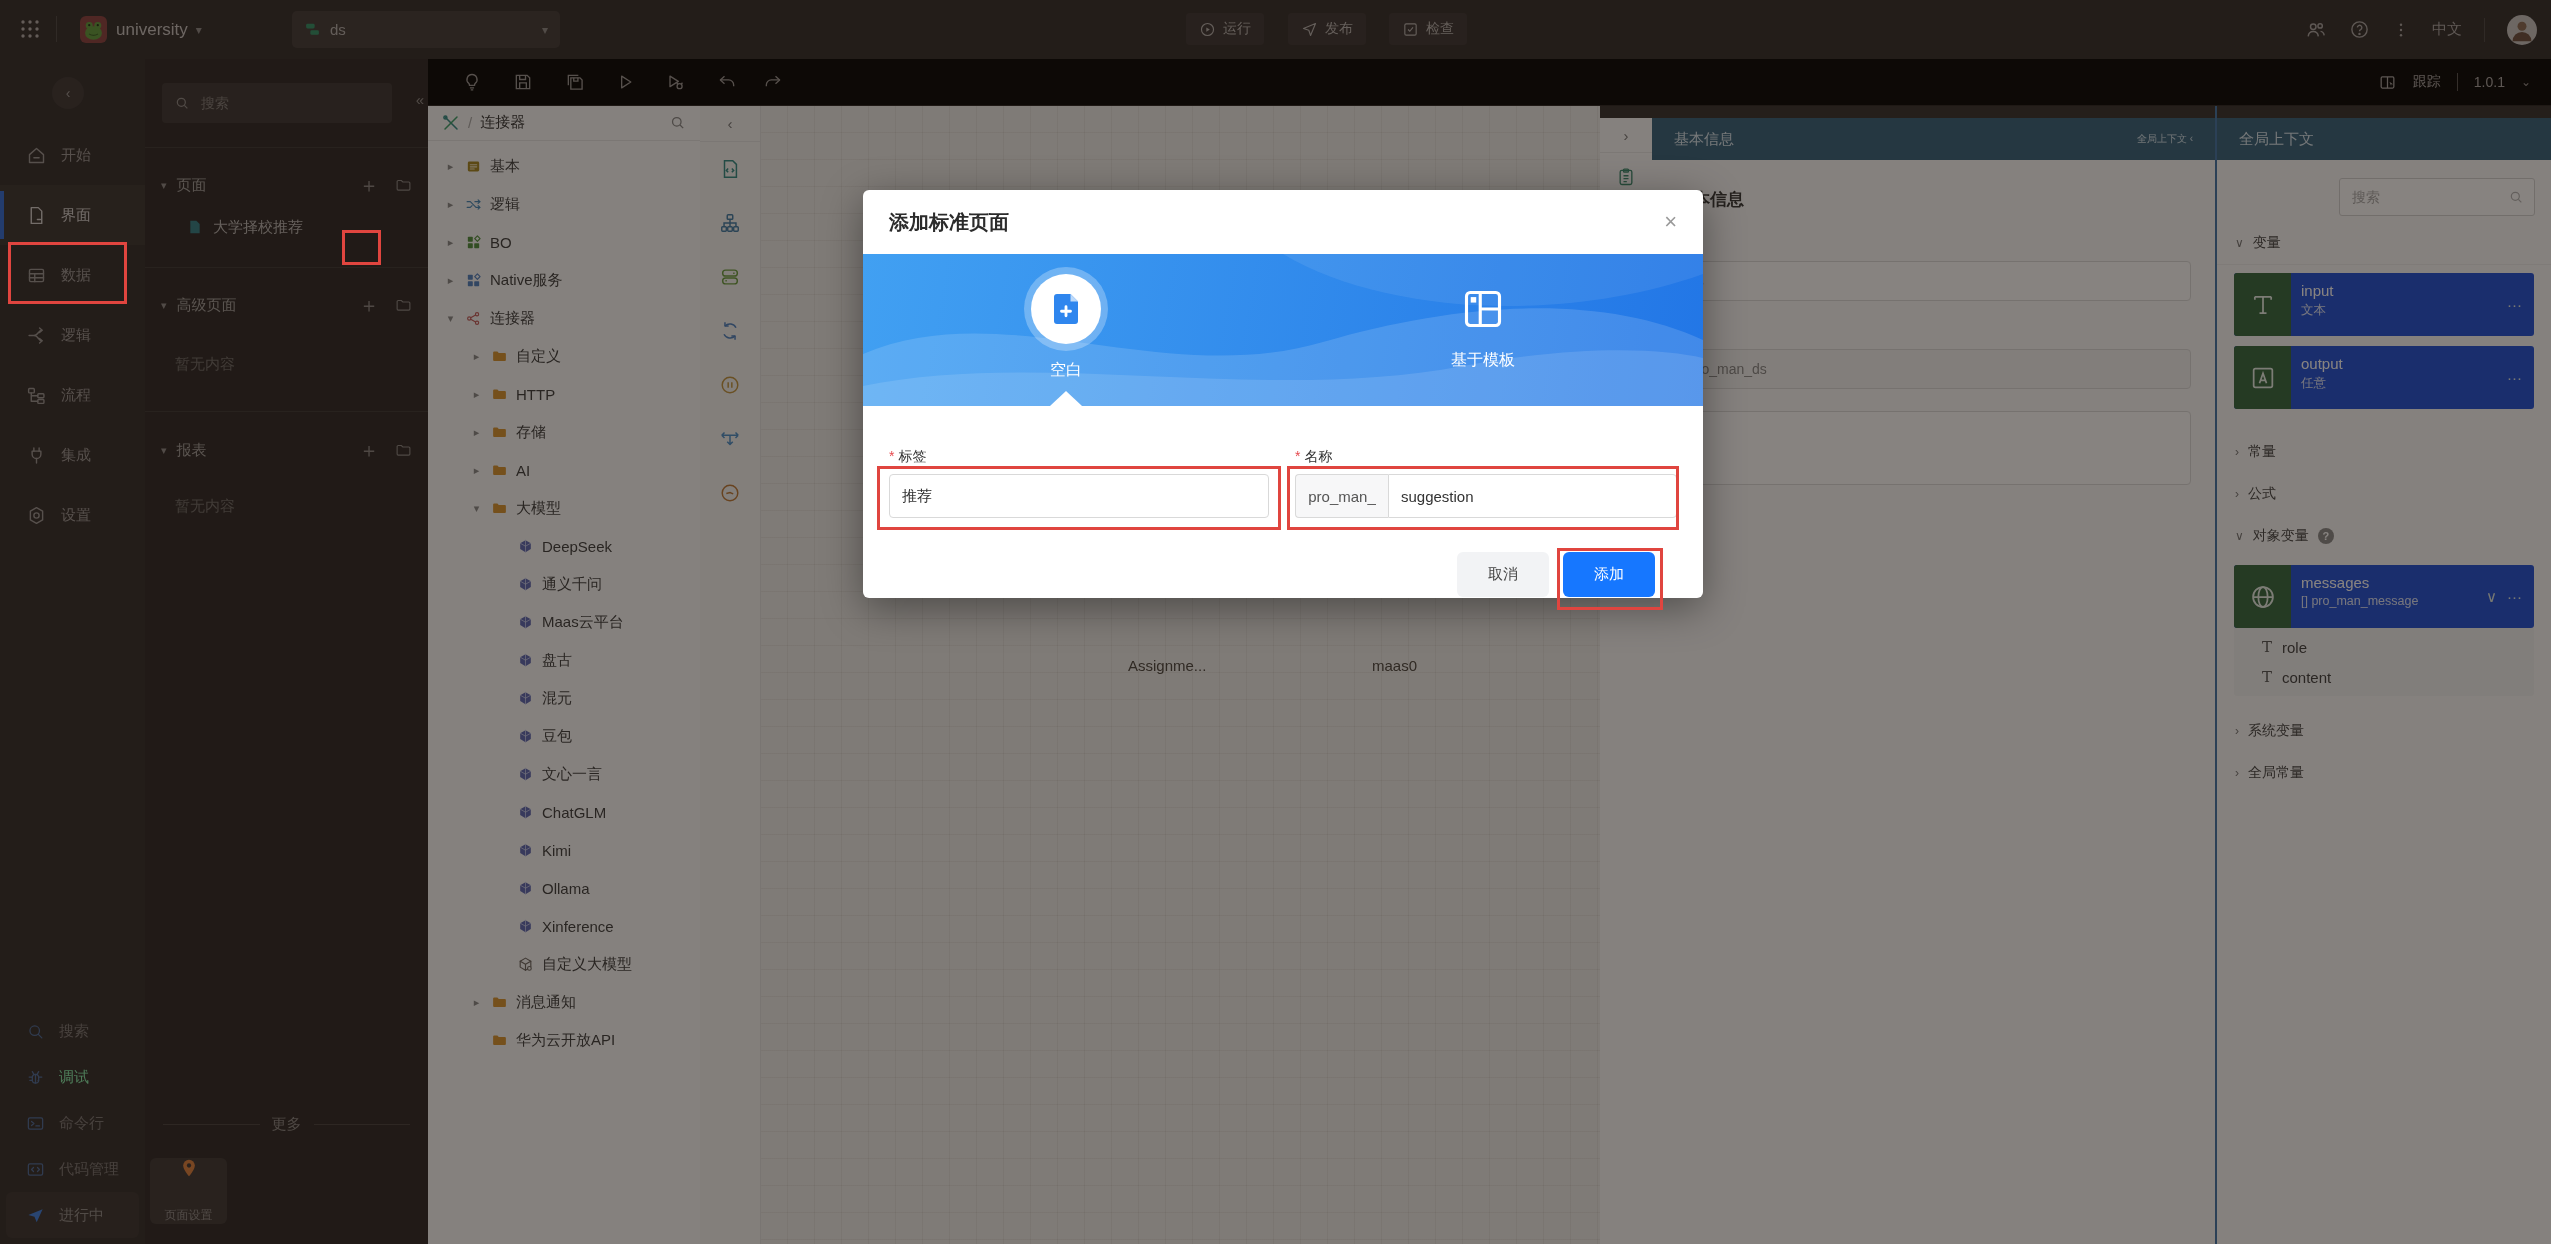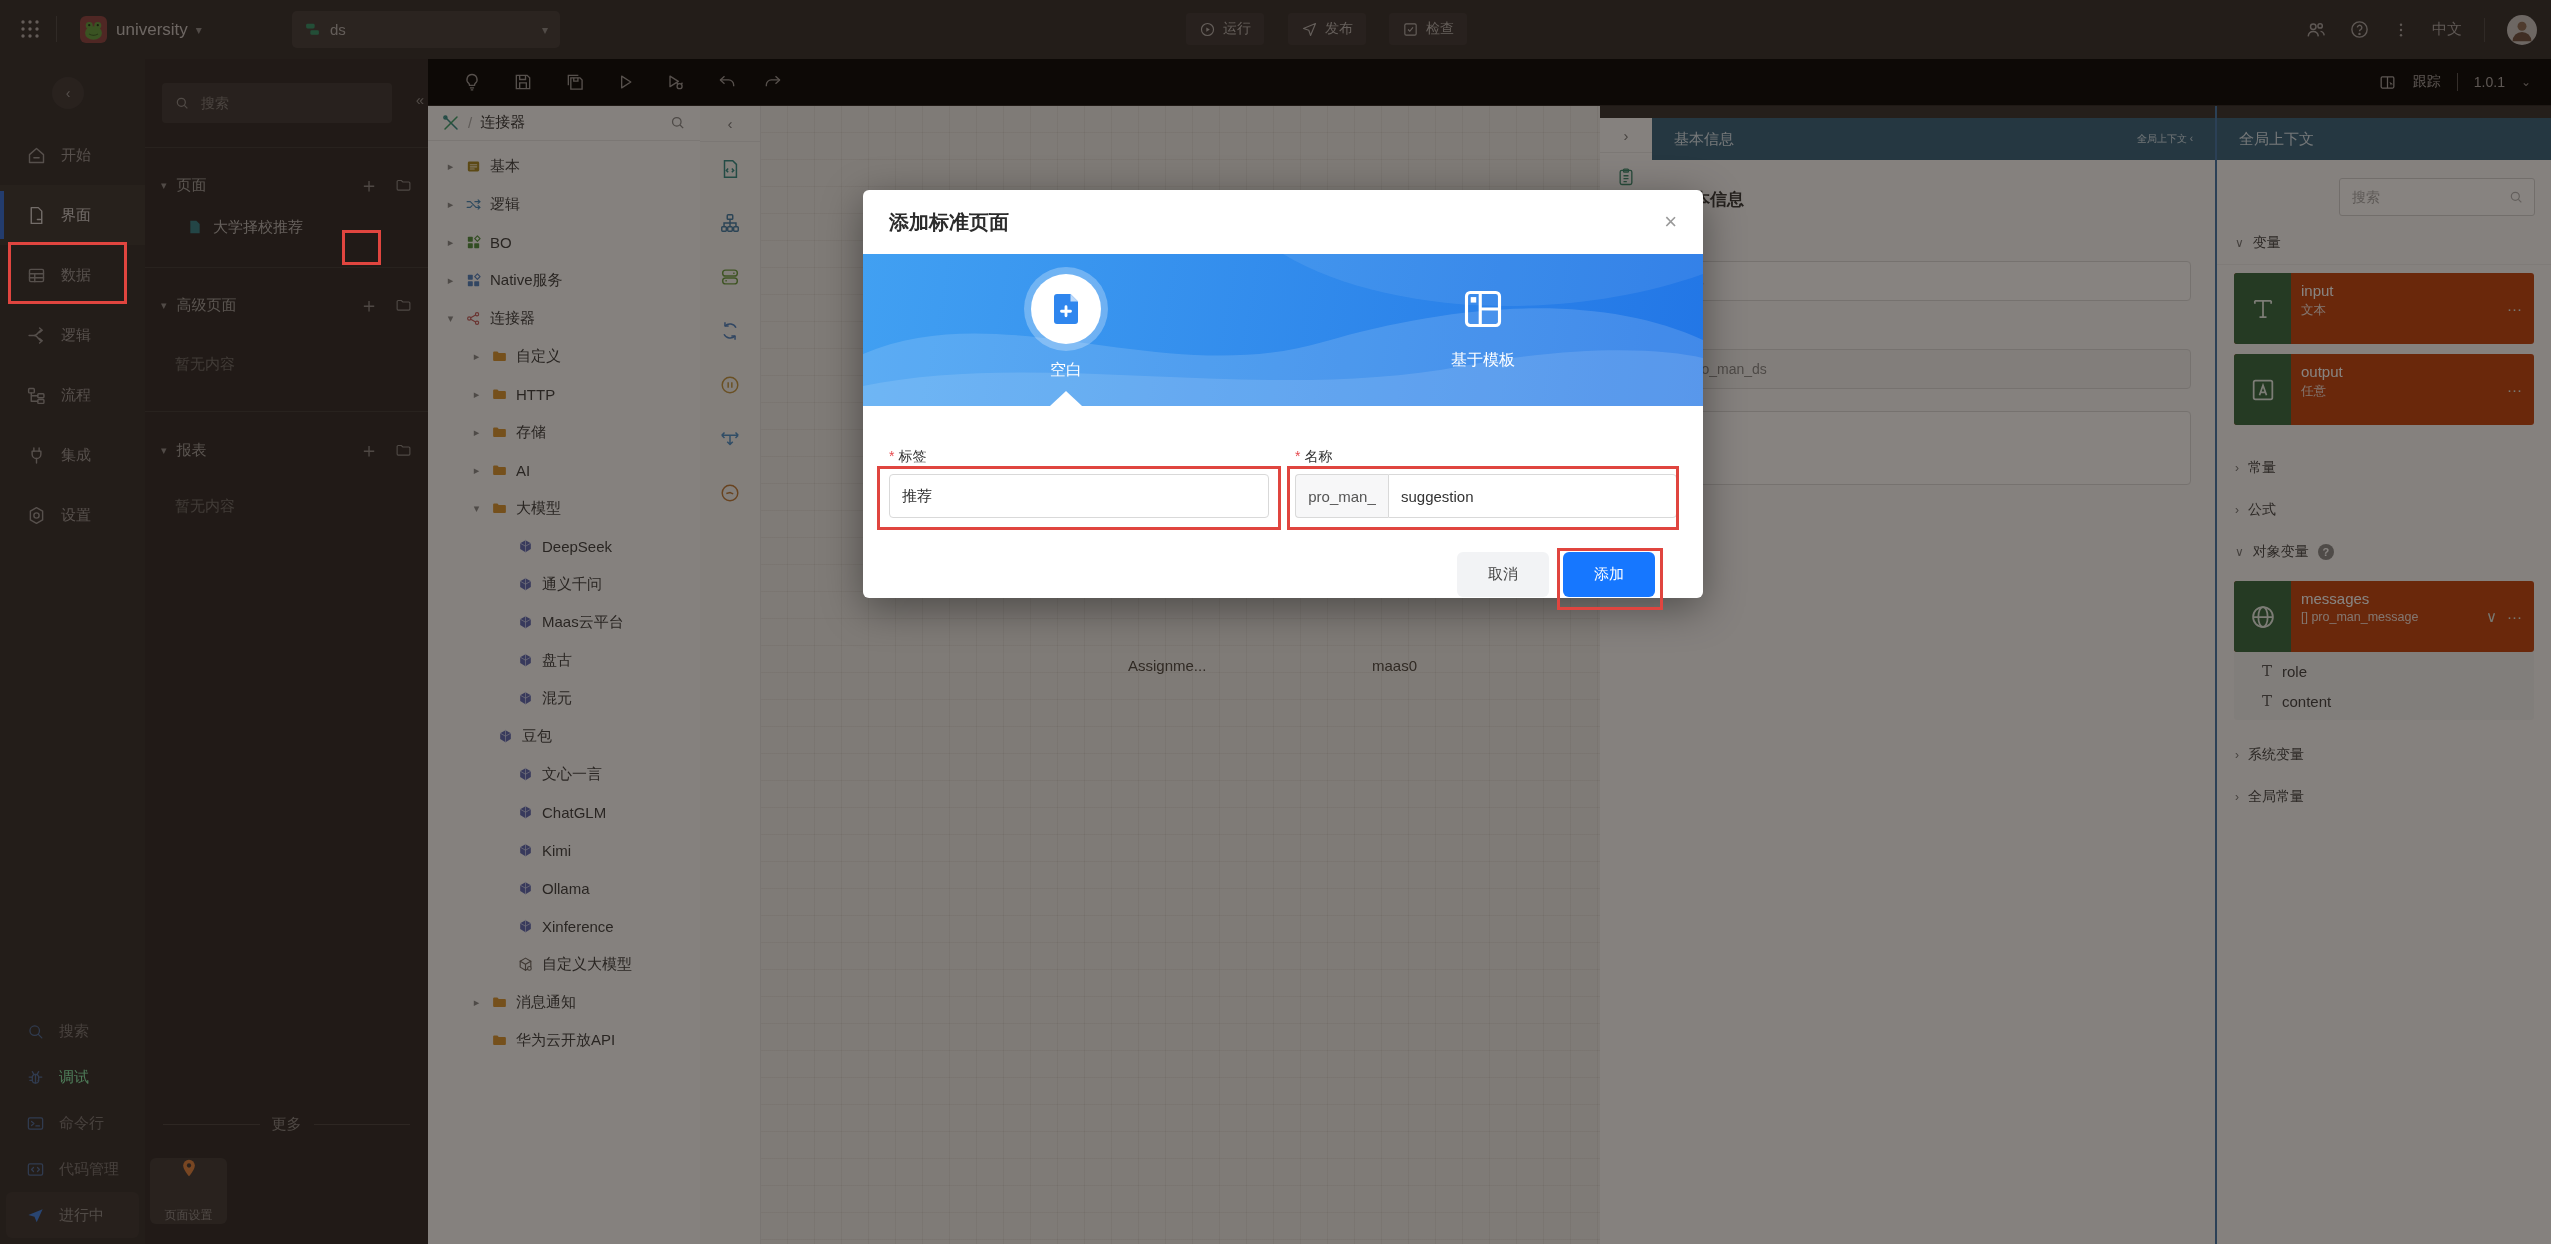--- a/index.html
+++ b/index.html
@@ -88,21 +88,21 @@
   .ctx{position:absolute;left:2215px;top:105px;width:336px;height:1139px;background:#fbfbfb;border-left:2px solid #3f74a8;box-sizing:border-box;z-index:2;}
   .ctx-search{margin:18px 16px 6px auto;width:196px;height:38px;border:1px solid #d4d4d4;border-radius:3px;background:#fff;display:flex;align-items:center;padding:0 10px;box-sizing:border-box;gap:8px;}
   .ctx-search input{border:0;outline:none;flex:1;font-size:14px;color:#666;font-family:inherit;width:100px;}
   .ctx-search input::placeholder{color:#aaa;}
   .ctx-search .ic{color:#b5b5b5;width:16px;height:16px;margin-left:auto;}
   .ctx-group{height:42px;display:flex;align-items:center;gap:9px;padding:0 18px;font-size:14px;color:#444;border-bottom:1px solid #efefef;cursor:pointer;}
   .ctx-group .gcaret{color:#777;font-size:12px;}
   .ctx-group.noline{border-bottom:none;}
   .qbadge{width:16px;height:16px;border-radius:50%;background:#8a8a8a;color:#fff;font-size:11px;display:flex;align-items:center;justify-content:center;font-weight:bold;}
   .vwrap{padding:8px 17px 12px;}
-  .vcard{display:flex;height:71px;border-radius:3px;overflow:hidden;background:#c2410c;margin-bottom:10px;cursor:pointer;}
+  .vcard{display:flex;height:63px;border-radius:3px;overflow:hidden;background:#1d4ed8;margin-bottom:10px;cursor:pointer;}
   .vcard .icbox{width:57px;background:#32663e;display:flex;align-items:center;justify-content:center;color:#e8f1e9;}
   .vcard .icbox .ic{width:28px;height:28px;}
   .vcard .meta{flex:1;padding:9px 10px 0;color:#fff;min-width:0;}
   .vcard .vname{font-size:15px;}
   .vcard .vtype{font-size:12.5px;opacity:.85;margin-top:3px;white-space:nowrap;}
   .vcard .tail{display:flex;align-items:center;gap:10px;padding-right:12px;color:#dfe9e2;font-size:15px;}
   .subrows{margin:-6px 17px 10px;background:#f3f4f5;border-radius:0 0 3px 3px;padding:4px 0;}
   .subrow{height:30px;display:flex;align-items:center;gap:10px;padding-left:28px;font-size:15px;color:#3d3d3d;}
   .t-glyph{font-family:"DejaVu Serif",serif;font-size:15px;color:#555;}
   
@@ -663,21 +663,21 @@
         <div class="tree-row" style="padding-left:68px">
           <span class="tree-caret"></span>
           <span class="ic" style="color:#5b67b3;width:17px;height:17px">
             <svg viewBox="0 0 24 24" fill="none" stroke="currentColor" stroke-width="1.6" stroke-linecap="round" stroke-linejoin="round">
               <path d="M12 3l7.5 4.3v8.4L12 20l-7.5-4.3V7.3z" fill="currentColor" stroke="none"></path>
               <path d="M12 3v8.6M4.5 7.3l7.5 4.3 7.5-4.3M12 20v-8.4" stroke="#cdd3ef" stroke-width="1.1"></path>
             </svg>
           </span>
           <span>混元</span>
         </div>
-        <div class="tree-row" style="padding-left:48px">
+        <div class="tree-row" style="padding-left:68px">
           <span class="tree-caret"></span>
           <span class="ic" style="color:#5b67b3;width:17px;height:17px">
             <svg viewBox="0 0 24 24" fill="none" stroke="currentColor" stroke-width="1.6" stroke-linecap="round" stroke-linejoin="round">
               <path d="M12 3l7.5 4.3v8.4L12 20l-7.5-4.3V7.3z" fill="currentColor" stroke="none"></path>
               <path d="M12 3v8.6M4.5 7.3l7.5 4.3 7.5-4.3M12 20v-8.4" stroke="#cdd3ef" stroke-width="1.1"></path>
             </svg>
           </span>
           <span>豆包</span>
         </div>
         <div class="tree-row" style="padding-left:68px">

